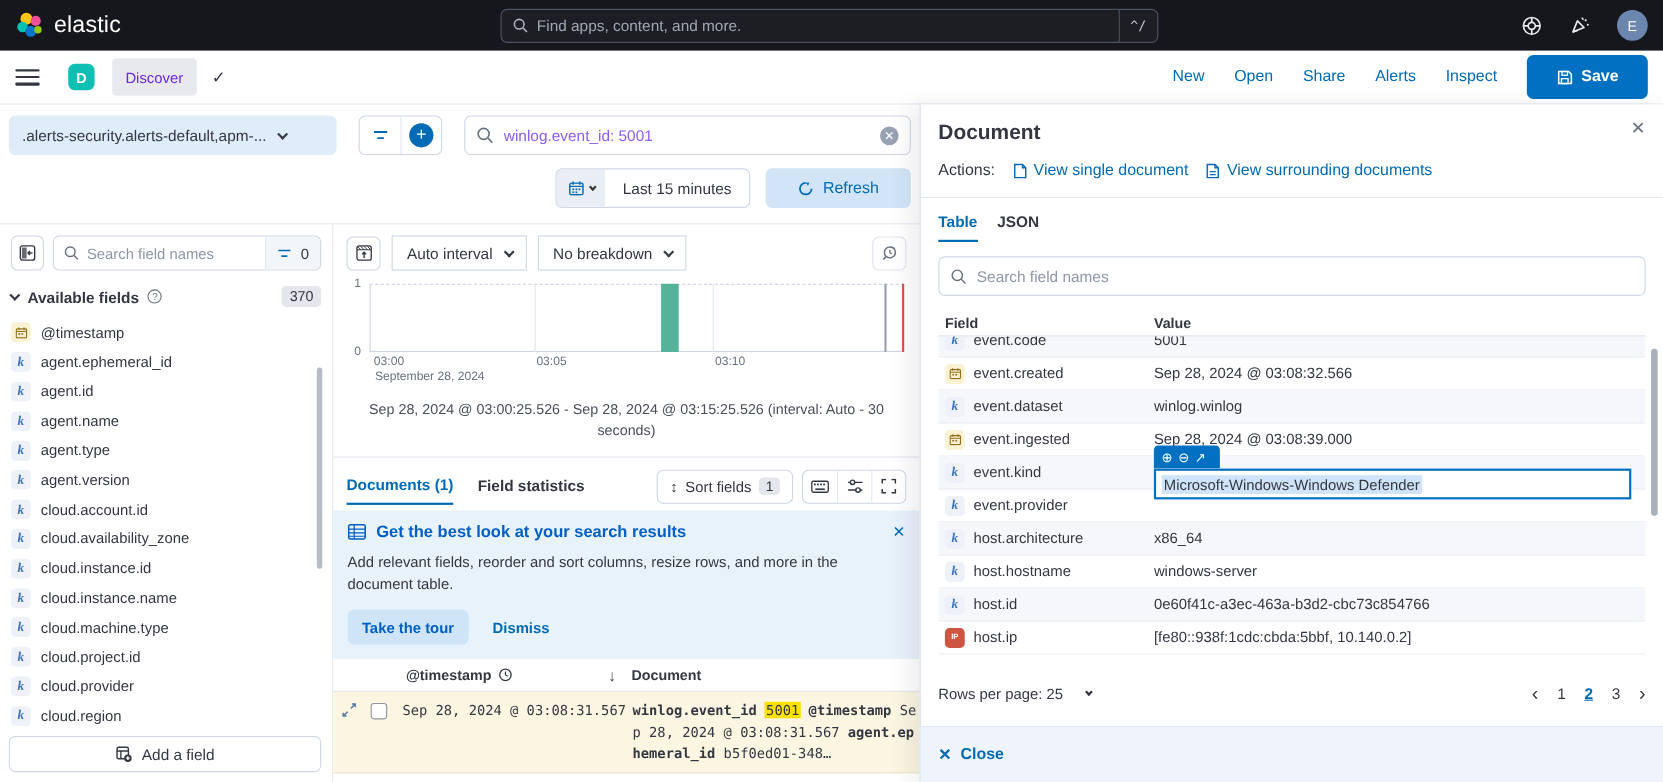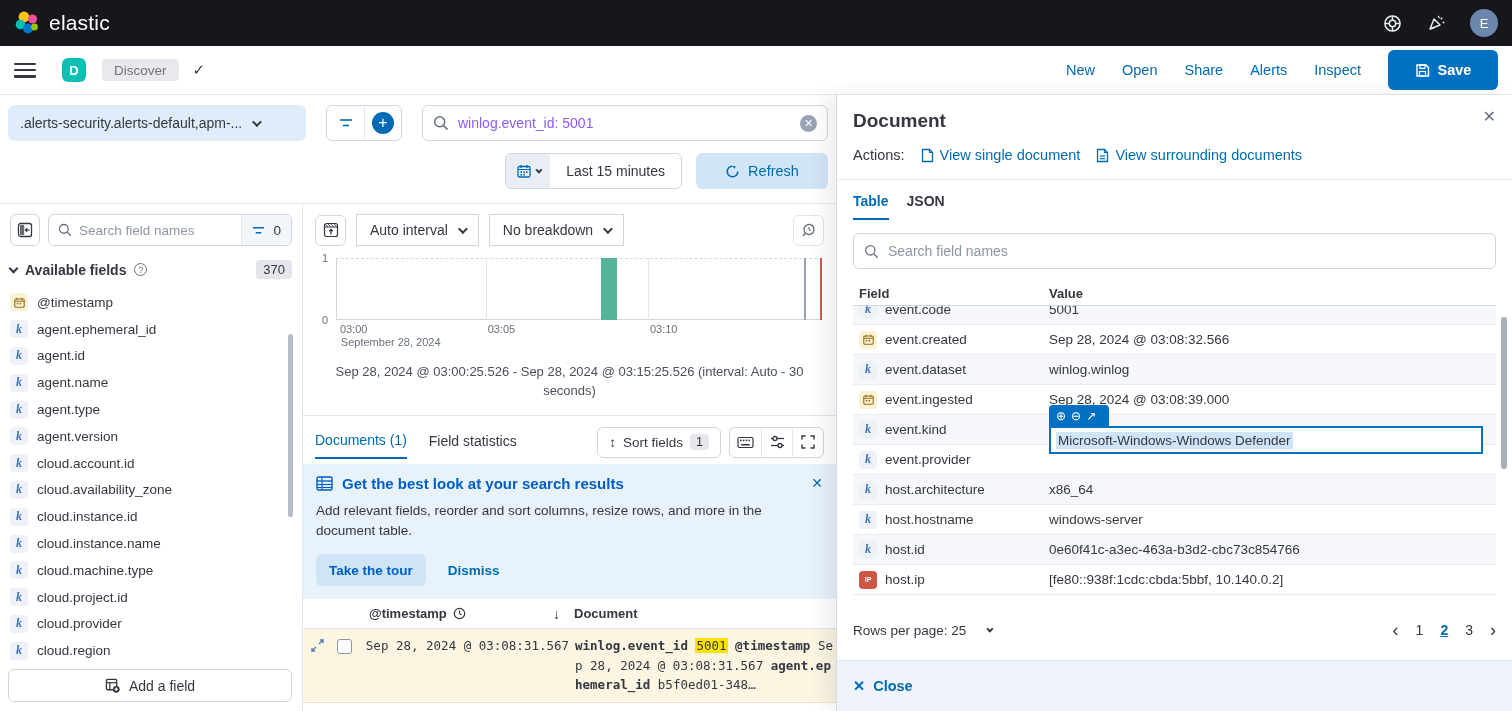--- a/index.html
+++ b/index.html
@@ -16,21 +16,21 @@
   .gs-glass { margin:0 8px 0 10px; }
   .gs-shortcut { border-left:1px solid #4c5361; align-self:stretch; display:flex; align-items:center; padding:0 10px; color:#c3c9d4; font-size:12px; font-family:"DejaVu Sans Mono", monospace; }
   .top-right { margin-left:auto; display:flex; align-items:center; gap:24px; }
   .avatar { width:28px; height:28px; border-radius:50%; background:#6b87ad; color:#fff; display:flex; align-items:center; justify-content:center; font-size:13px; }
 
   
   .app-bar { height:49px; background:#fff; border-bottom:1px solid #e3e8f0; display:flex; align-items:center; padding:0 14px; }
   .hamburger { width:22px; height:15px; display:flex; flex-direction:column; justify-content:space-between; cursor:pointer; }
   .hamburger span { height:2.5px; background:#343741; border-radius:1px; }
   .space-badge { width:24px; height:24px; background:#0fbfb4; color:#fff; border-radius:6px; display:flex; align-items:center; justify-content:center; font-size:13px; font-weight:bold; margin-left:26px; }
-  .crumb { background:#e7e9ed; color:#737373; border-radius:4px; height:22px; display:flex; align-items:center; padding:0 12px; font-size:13.5px; margin-left:16px; }
+  .crumb { background:#e7e9ed; color:#6d28d9; border-radius:4px; height:34px; display:flex; align-items:center; padding:0 12px; font-size:13.5px; margin-left:16px; }
   .crumb-check { color:#343741; font-size:15px; margin-left:14px; }
   .app-right { margin-left:auto; display:flex; align-items:center; gap:27px; }
   .app-link { color:#006bb4; font-size:14.5px; cursor:pointer; }
   .save-btn { background:#0071c2; color:#fff; border:none; border-radius:6px; height:40px; width:110px; font-size:14.5px; font-weight:bold; display:flex; align-items:center; justify-content:center; gap:8px; cursor:pointer; font-family:inherit; }
 
   
   .content { position:relative; height:616px; }
   .left-pane { width:836px; height:100%; display:flex; flex-direction:column; }
 
   .query-area { padding:10px 8px 0 8px; }
@@ -91,21 +91,21 @@
   .grid-v { position:absolute; top:0; bottom:0; width:1px; background:#e2e7ee; }
   .bar { position:absolute; bottom:0; width:16px; background:#54b399; }
   .nowline-gray { position:absolute; top:0; bottom:0; width:2px; background:#9aa2af; }
   .nowline-red { position:absolute; top:0; bottom:0; width:2.5px; background:#cd5a47; right:0; }
   .xticks { position:relative; margin:3px 14px 0 33px; height:26px; font-size:11px; color:#69707d; }
   .xt { position:absolute; top:0; }
   .xcontext { position:absolute; top:13px; left:1%; }
   .chart-caption { width:480px; margin:14px auto 0 auto; text-align:center; font-size:13px; color:#4a4f59; line-height:1.45; }
 
   .doc-tabs-row { display:flex; align-items:center; padding:11px 12px 0 12px; }
-  .doc-tab { font-size:14px; font-weight:normal; padding-bottom:9px; cursor:pointer; }
+  .doc-tab { font-size:14px; font-weight:bold; padding-bottom:9px; cursor:pointer; }
   .doc-tab.active { color:#006bb4; border-bottom:2px solid #006bb4; }
   .doc-tab + .doc-tab { margin-left:22px; color:#343741; }
   .tabs-right { margin-left:auto; display:flex; align-items:center; gap:8px; padding-bottom:6px; }
   .sort-btn { height:31px; border:1px solid #cfd6e2; border-radius:6px; background:#fff; display:flex; align-items:center; gap:7px; padding:0 11px; font-size:13.5px; cursor:pointer; font-family:inherit; color:#343741; }
   .sort-count { background:#e4e6eb; border-radius:4px; padding:1px 6px; font-size:12.5px; }
   .tool-group { height:31px; border:1px solid #cfd6e2; border-radius:6px; background:#fff; display:flex; }
   .tool-cell { width:31px; display:flex; align-items:center; justify-content:center; cursor:pointer; }
   .tool-cell + .tool-cell { border-left:1px solid #e3e8f0; }
 
   .callout { background:#e8f2fb; padding:11px 13px 13px 13px; }
@@ -173,20 +173,28 @@
   <div class="brand">
     <svg class="icon-svg" width="26" height="26" viewBox="0 0 26 26">
       <circle cx="10" cy="7" r="5.4" fill="#fec514"></circle>
       <circle cx="18.5" cy="9" r="4.6" fill="#f04e98"></circle>
       <circle cx="6.5" cy="14.5" r="4.8" fill="#00bfb3"></circle>
       <circle cx="14" cy="18.5" r="5" fill="#0077cc"></circle>
       <circle cx="20.5" cy="17" r="3.4" fill="#93c90e"></circle>
     </svg>
     <span>elastic</span>
   </div>
+  <div class="global-search">
+    <svg class="icon-svg gs-glass" width="14" height="14" viewBox="0 0 14 14">
+        <circle cx="6" cy="6" r="4.4" fill="none" stroke="#aeb4c0" stroke-width="1.4"></circle>
+        <line x1="9.5" y1="9.5" x2="13" y2="13" stroke="#aeb4c0" stroke-width="1.4"></line>
+      </svg>
+    <input placeholder="Find apps, content, and more." style="">
+    <span class="gs-shortcut">^/</span>
+  </div>
   <div class="top-right">
     <svg class="icon-svg" width="19" height="19" viewBox="0 0 19 19">
         <circle cx="9.5" cy="9.5" r="7.6" fill="none" stroke="#e8ebf0" stroke-width="1.5"></circle>
         <circle cx="9.5" cy="9.5" r="3.2" fill="none" stroke="#e8ebf0" stroke-width="1.5"></circle>
         <line x1="9.5" y1="1.9" x2="9.5" y2="6.3" stroke="#e8ebf0" stroke-width="1.5"></line>
         <line x1="9.5" y1="12.7" x2="9.5" y2="17.1" stroke="#e8ebf0" stroke-width="1.5"></line>
         <line x1="1.9" y1="9.5" x2="6.3" y2="9.5" stroke="#e8ebf0" stroke-width="1.5"></line>
         <line x1="12.7" y1="9.5" x2="17.1" y2="9.5" stroke="#e8ebf0" stroke-width="1.5"></line>
       </svg>
     <svg class="icon-svg" width="20" height="20" viewBox="0 0 20 20">

